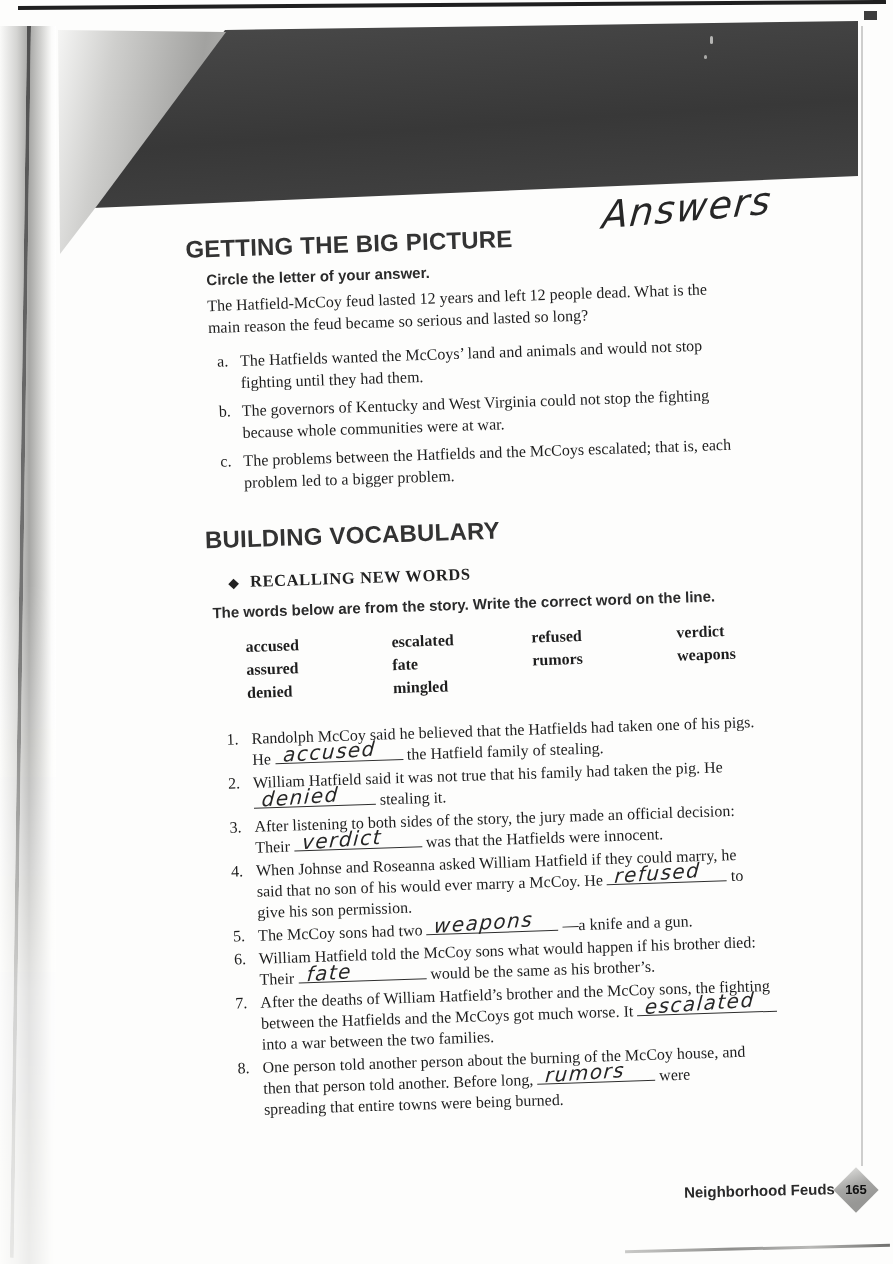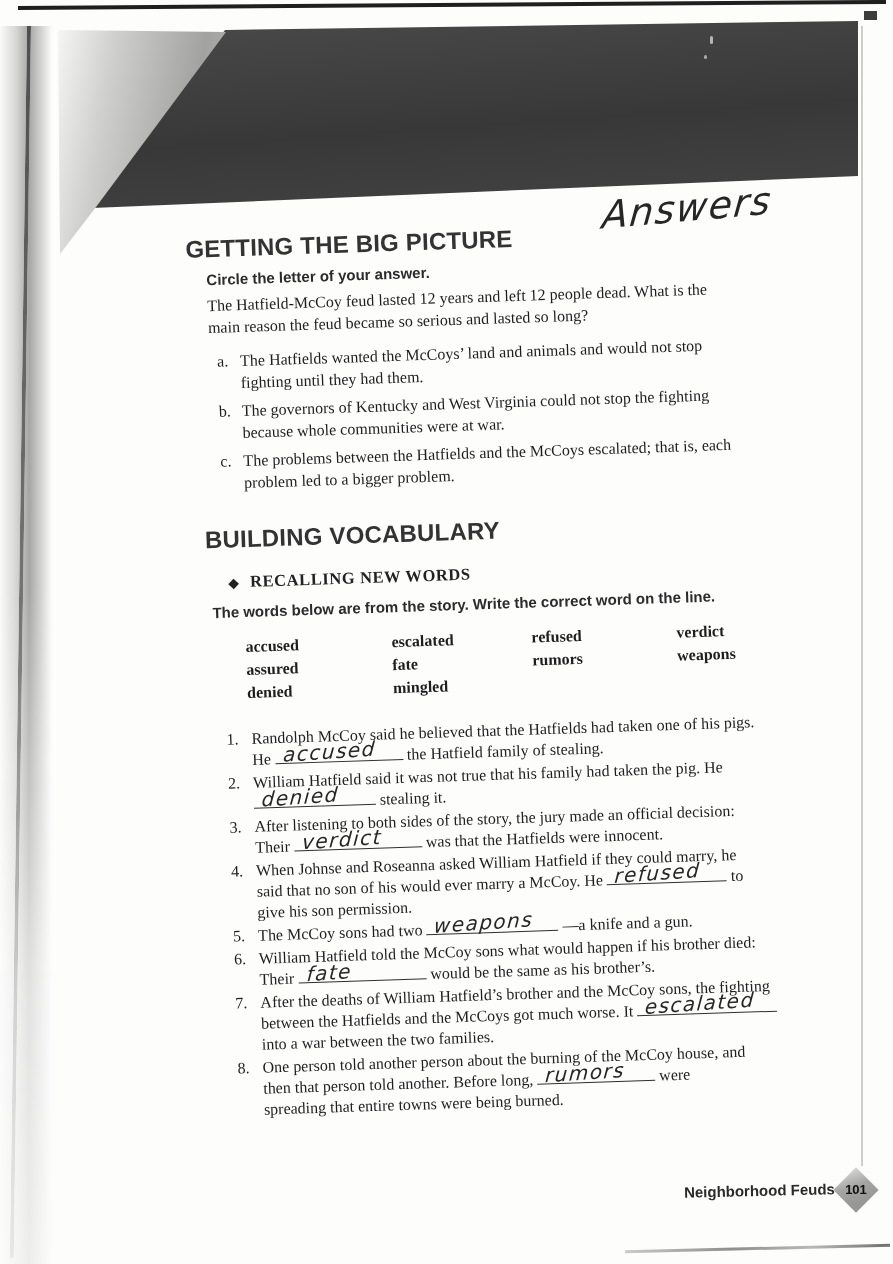--- a/index.html
+++ b/index.html
@@ -178,14 +178,14 @@
         </div>
         <div class="q">
           <span class="qnum">8.</span>
           <div class="qtext">One person told another person about the burning of the McCoy house, and<br>then that person told another. Before long, <span class="blank" style="width: 118px;"><span class="hw-style">rumors</span></span> were<br>spreading that entire towns were being burned.</div>
         </div>
       </div>
   </div>
 
   <div class="footer-title">Neighborhood Feuds</div>
   <div class="page-diamond"></div>
-  <div class="page-number">101</div>
+  <div class="page-number">165</div>
 </div>
 
 </body></html>

